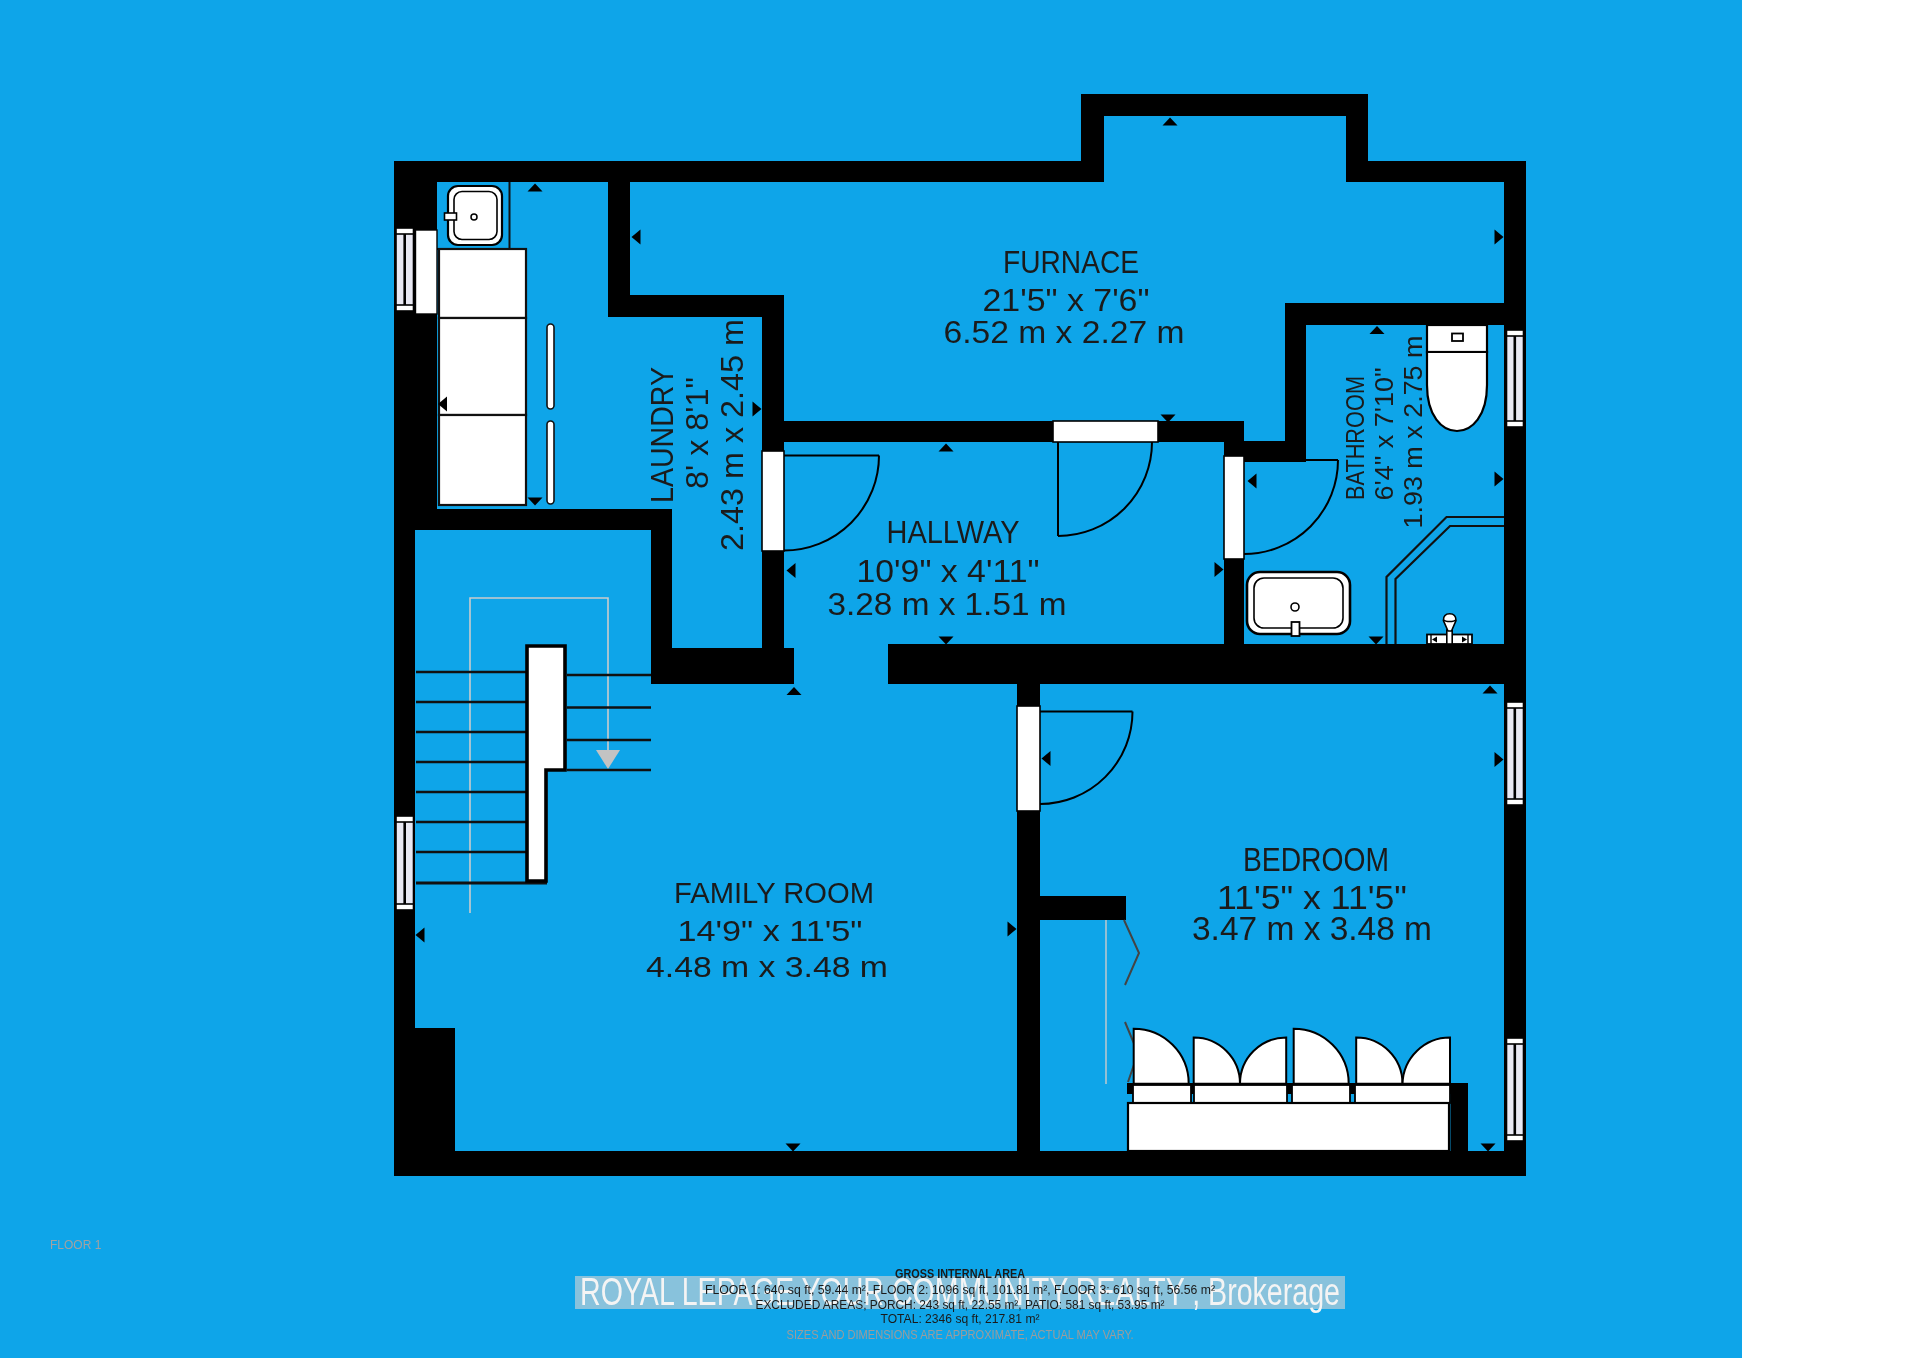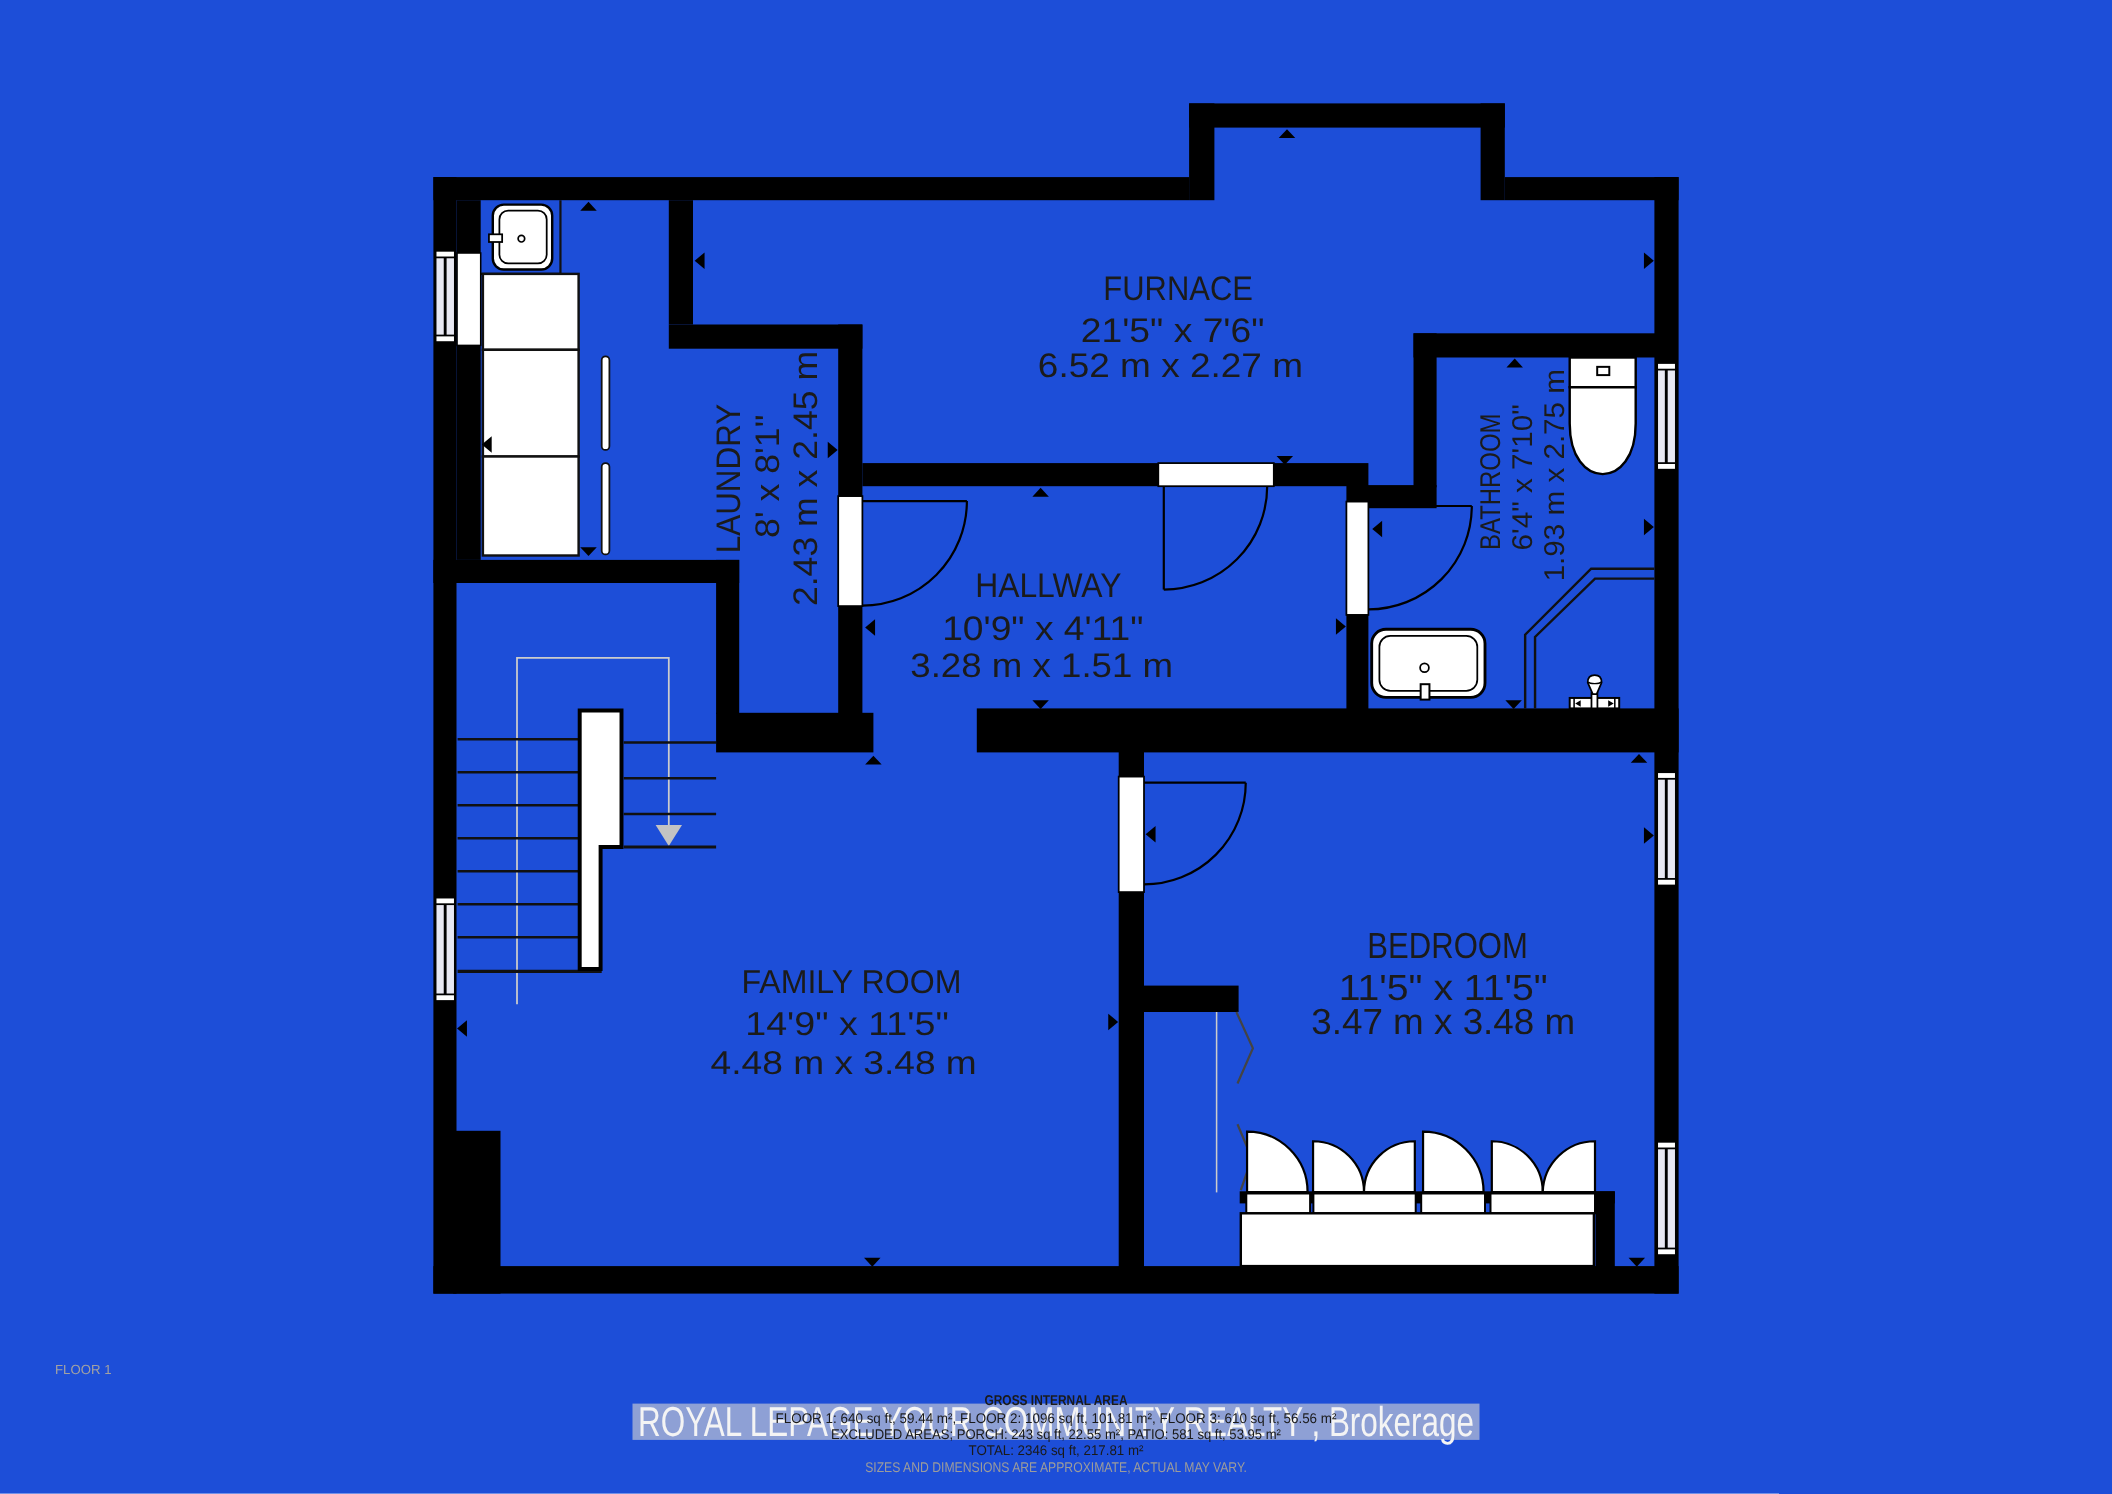--- a/index.html
+++ b/index.html
@@ -1,16 +1,16 @@
 <!DOCTYPE html>
 <html><head>
 <meta charset="utf-8">
 <style>
   html,body{margin:0;padding:0;background:#fff;}
-  .page{position:relative;width:1920px;height:1358px;background:#1d4ed8;overflow:hidden;}
+  .page{position:relative;width:1742px;height:1358px;background:#0ea5e9;overflow:hidden;}
   svg text{font-family:"Liberation Sans",sans-serif;}
 </style>
 </head>
 <body>
 <div class="page">
 <svg width="1920" height="1358" viewBox="0 0 1920 1358">
 
 <g id="walls" fill="#000" stroke="none">
 
 <rect x="394" y="161" width="21" height="1015"></rect>

